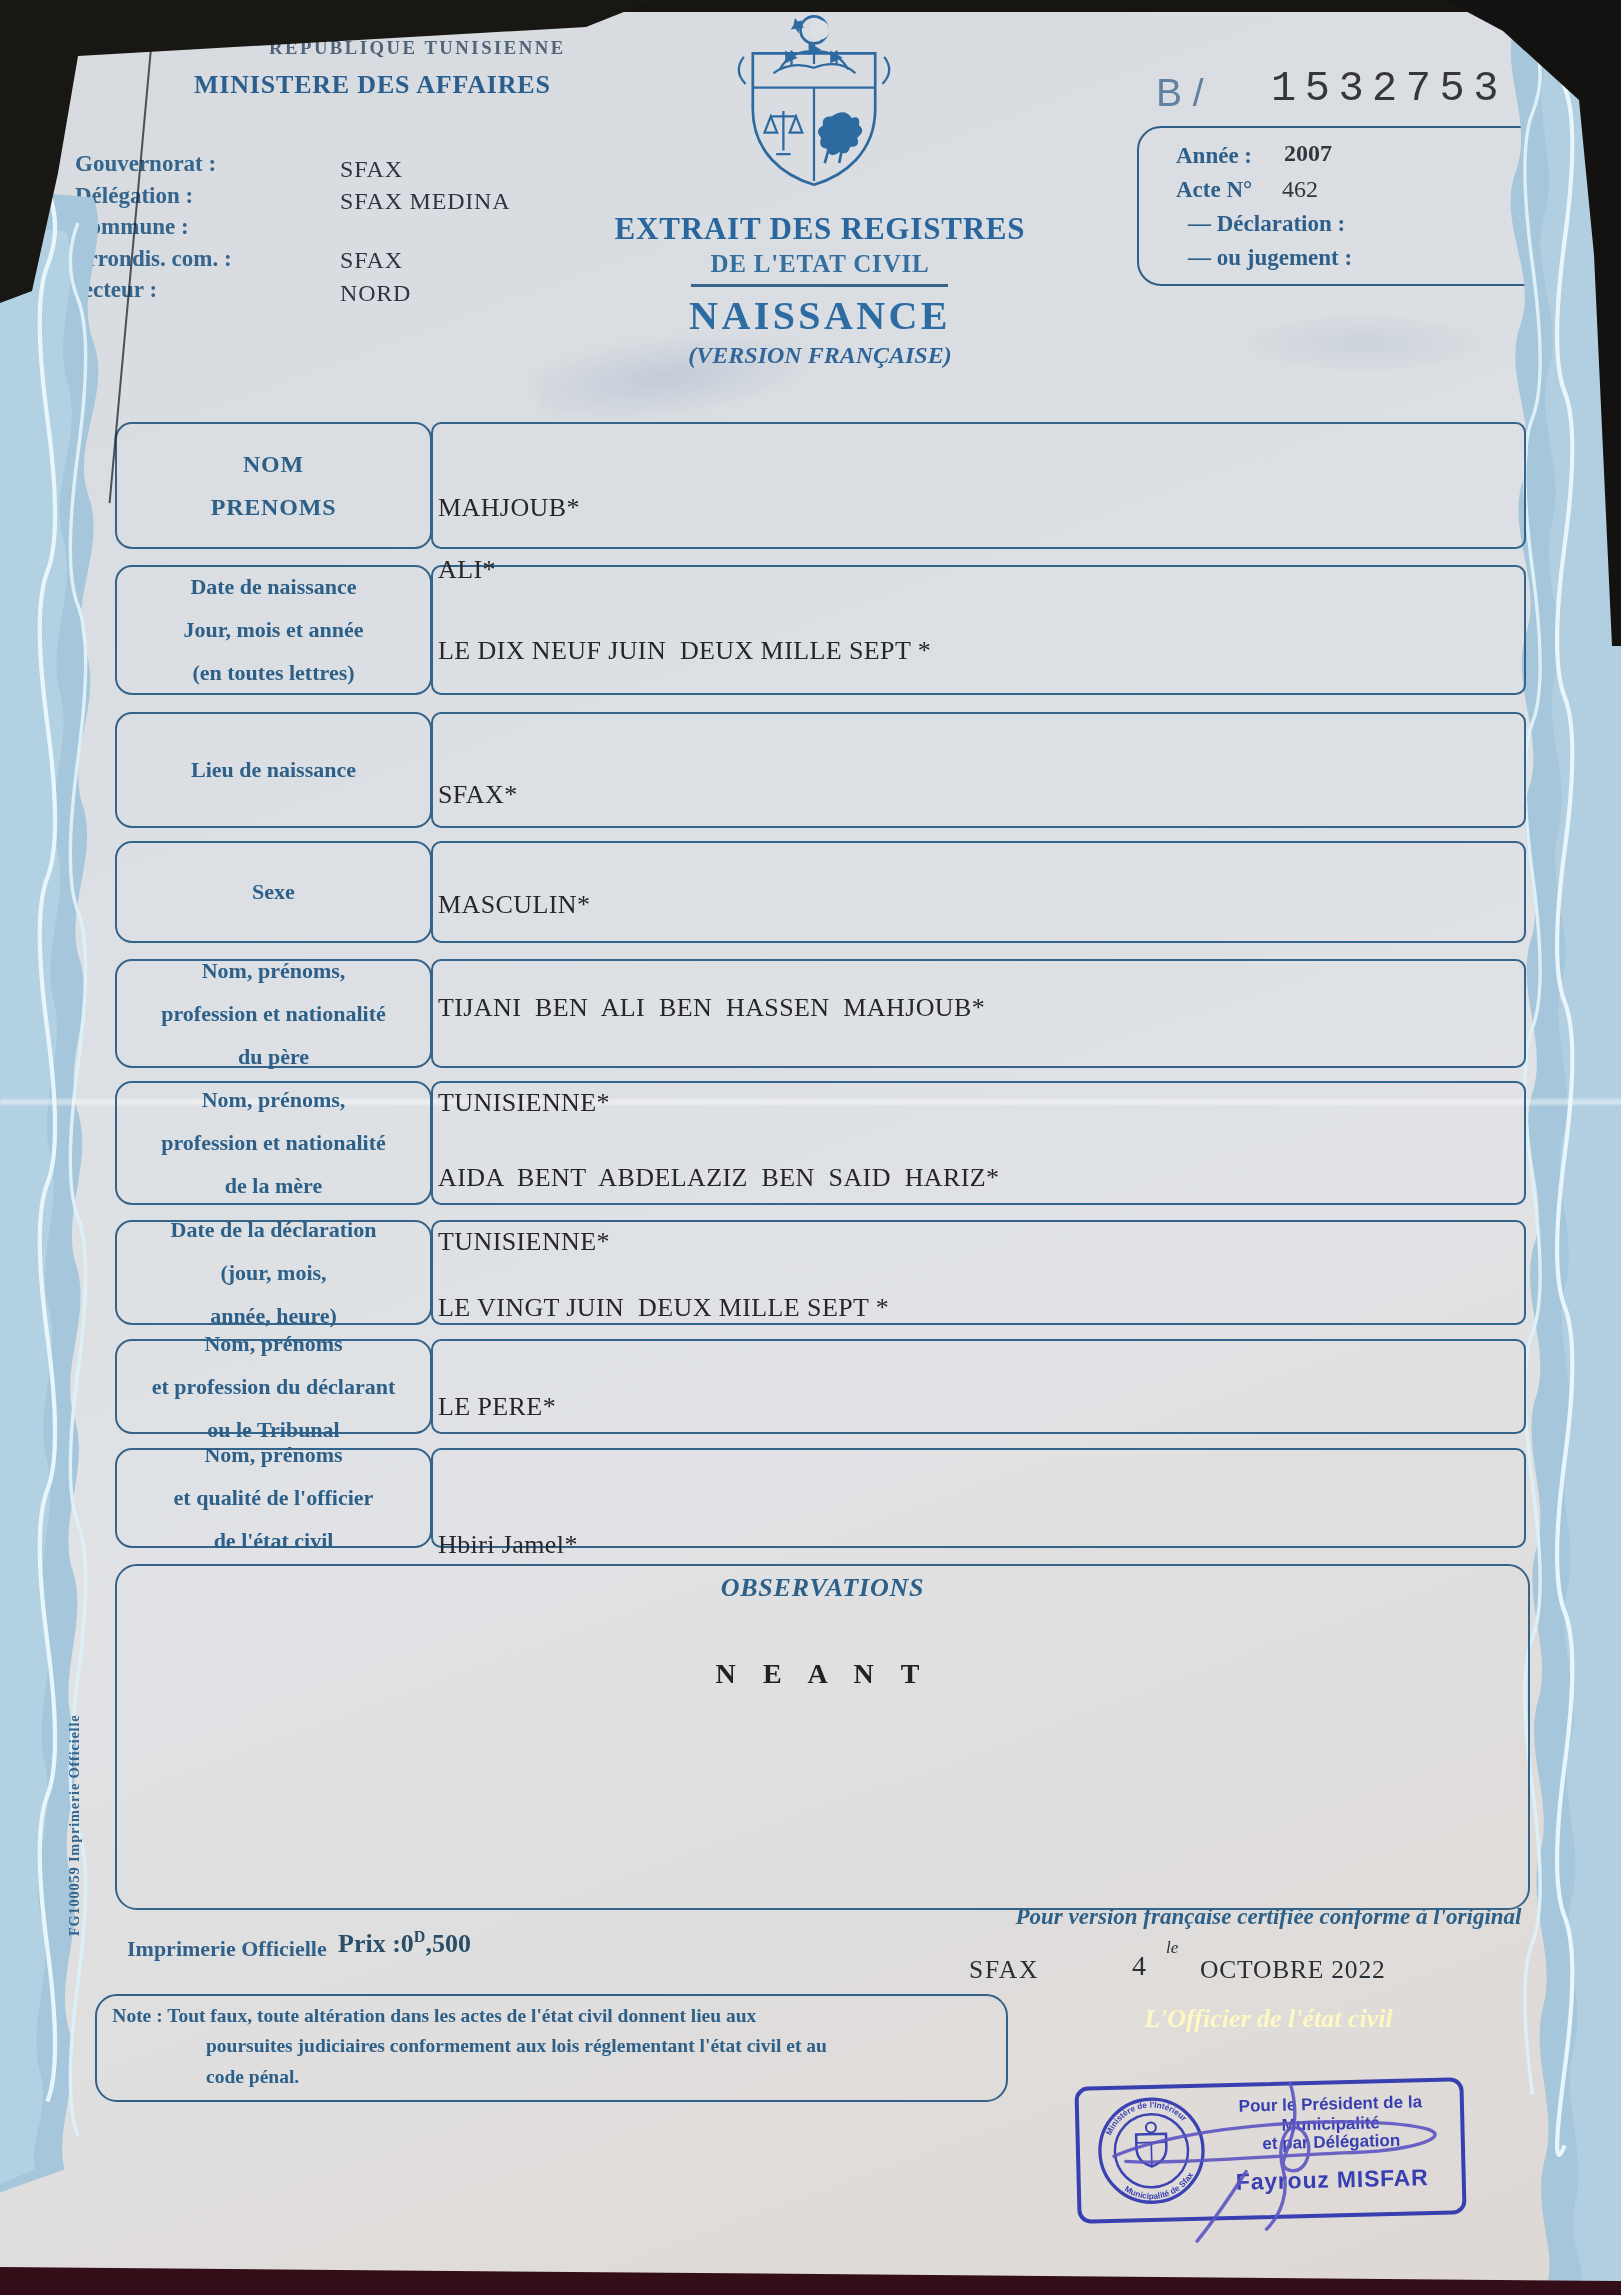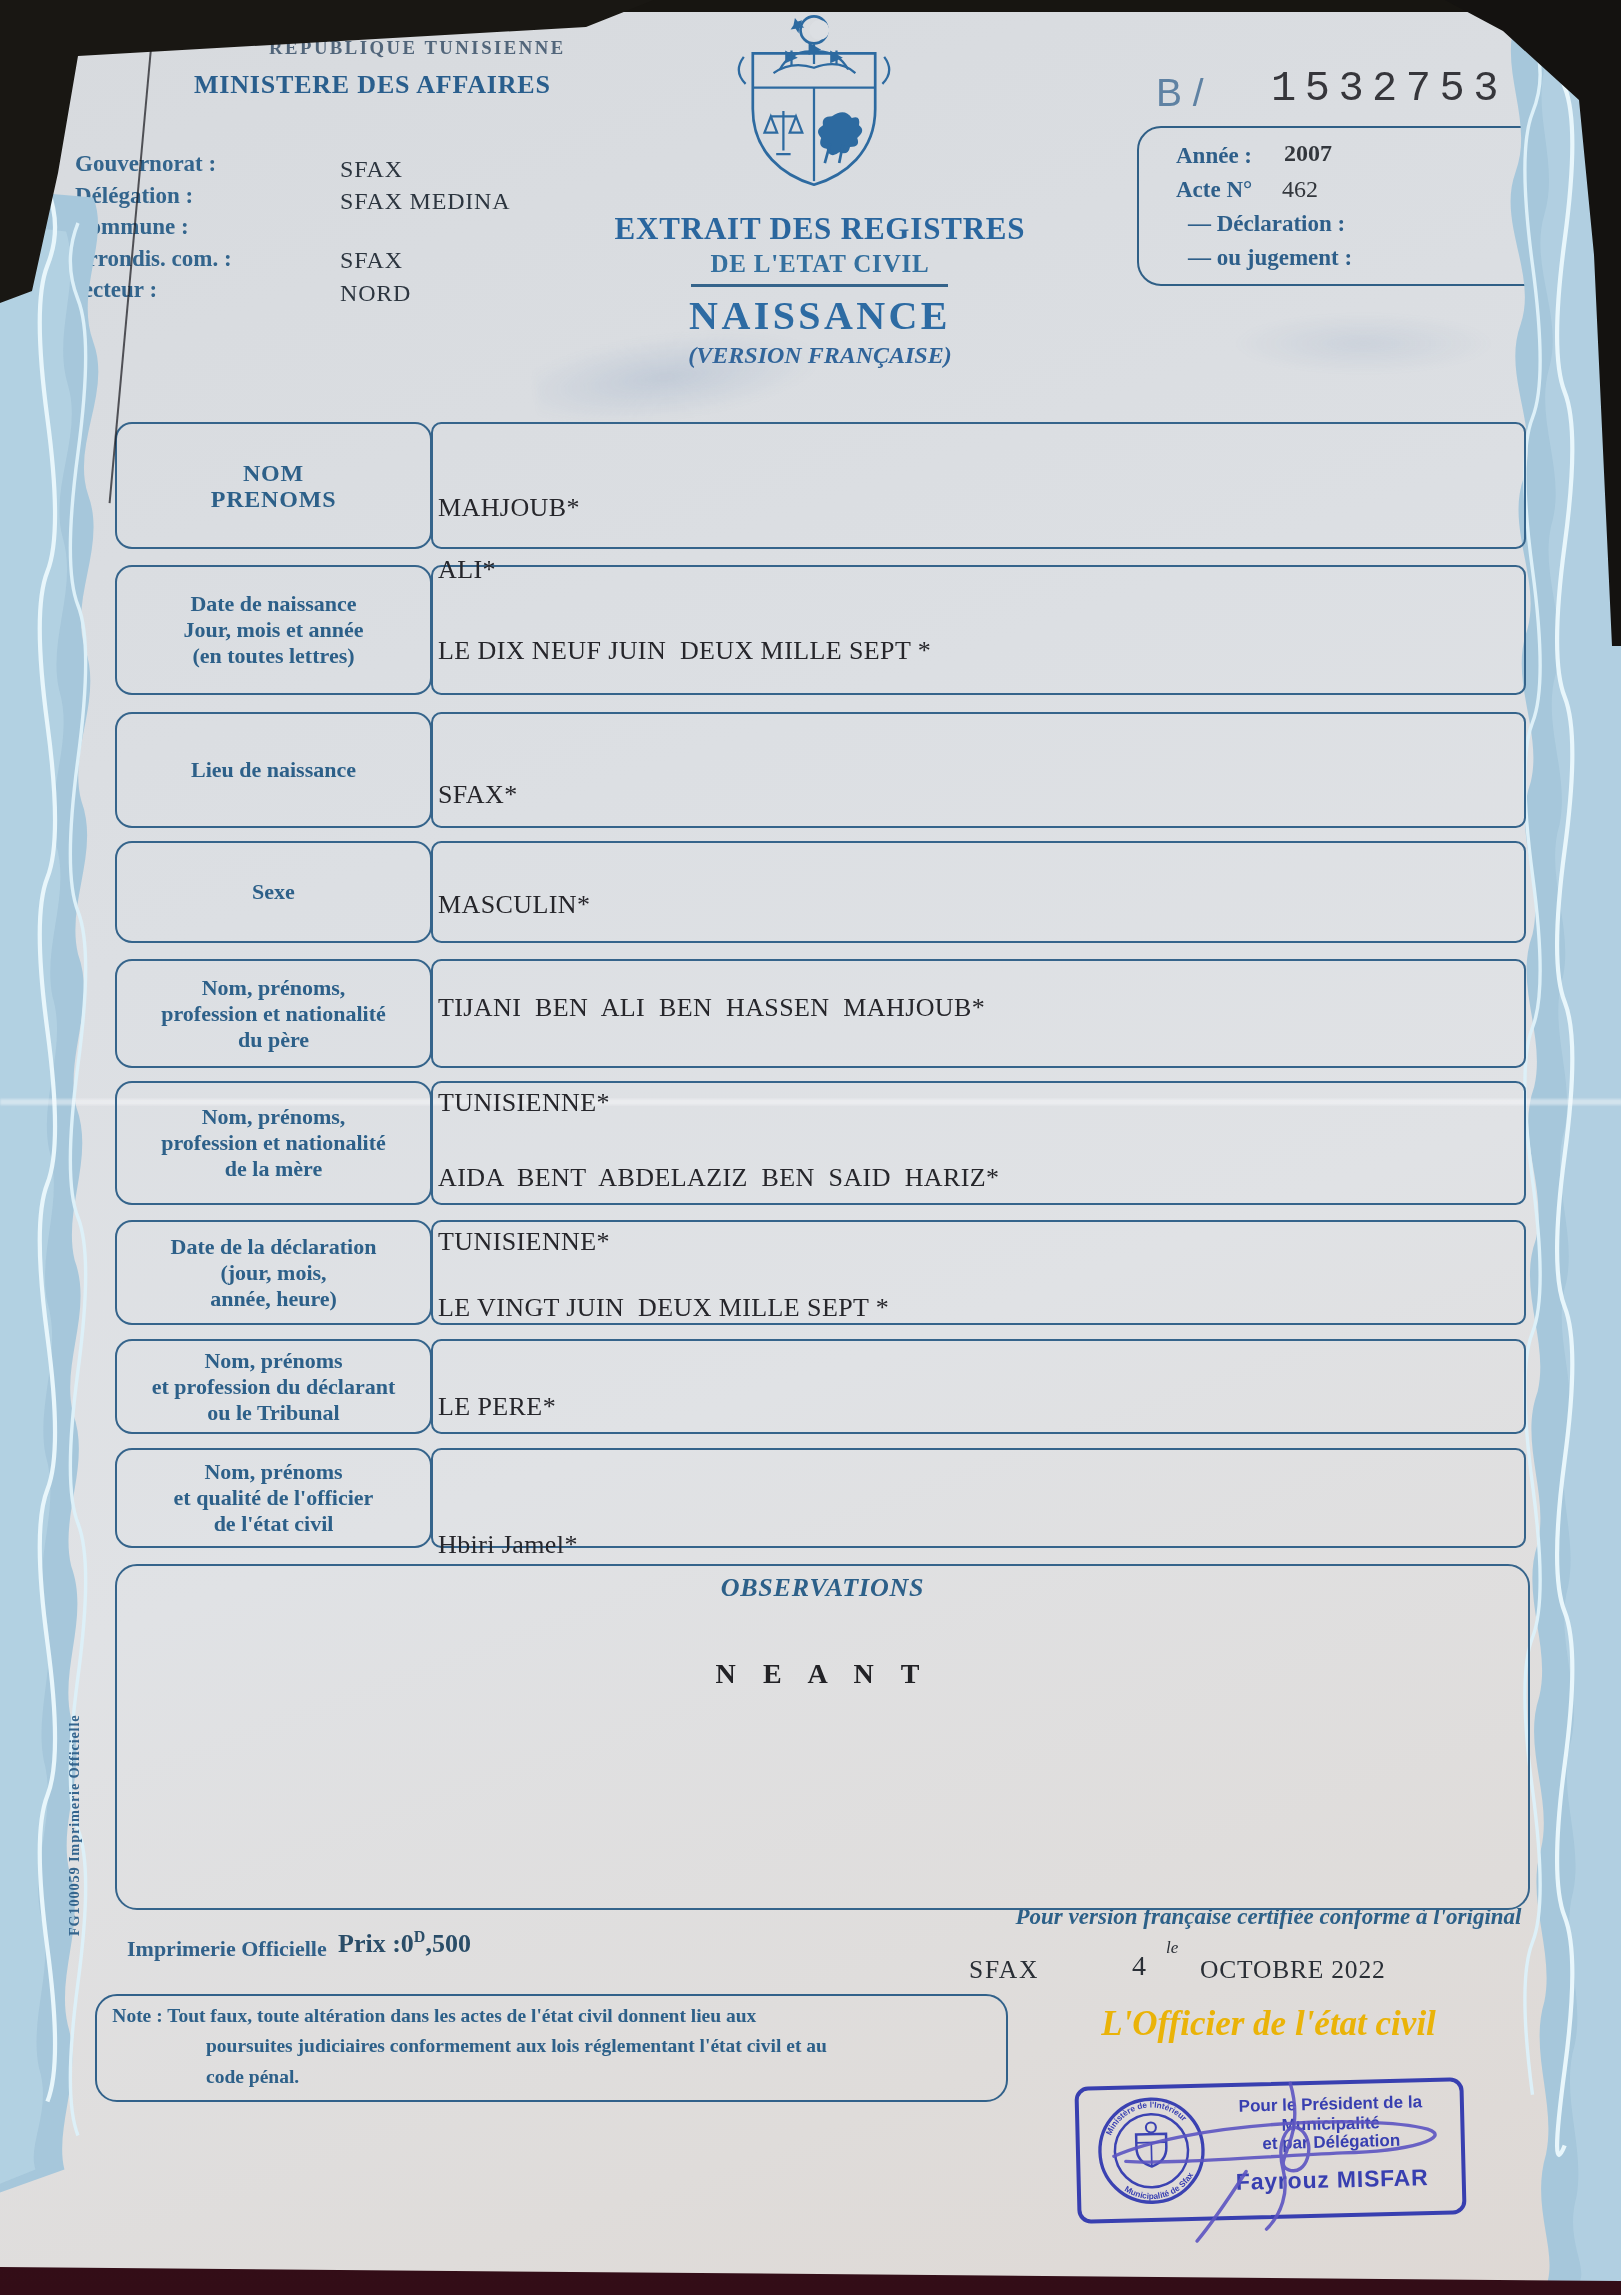--- a/index.html
+++ b/index.html
@@ -41,21 +41,21 @@
   .regbox .rv{color:#33373d;font-weight:400;font-size:24px;}
   .title-wrap{position:absolute;left:493px;top:0;width:654px;text-align:center;}
   .t1{position:absolute;left:0;width:654px;top:211px;font-size:31px;font-weight:700;color:#2a669e;letter-spacing:0.8px;}
   .t2{position:absolute;left:0;width:654px;top:250px;font-size:25px;font-weight:600;color:#34709f;letter-spacing:0.8px;}
   .rule{position:absolute;left:198px;top:284px;width:257px;height:2.5px;background:#35648b;}
   .t3{position:absolute;left:0;width:654px;top:292px;font-size:40px;font-weight:700;color:#2d6ba3;letter-spacing:3.4px;}
   .t4{position:absolute;left:0;width:654px;top:342px;font-size:24px;font-style:italic;font-weight:700;color:#31659a;}
   
   .row{position:absolute;left:115px;width:1411px;z-index:6;}
   .lb{position:absolute;left:0;top:0;bottom:0;width:313px;border:2.5px solid #35648b;border-radius:17px;
-      display:flex;flex-direction:column;justify-content:center;align-items:center;row-gap:0;}
+      display:flex;flex-direction:column;justify-content:center;align-items:center;row-gap:17px;}
   .ll{display:block;text-align:center;font-size:22px;line-height:26px;color:#2d6089;font-weight:700;}
   .vb{position:absolute;left:316px;right:0;top:0;bottom:0;border:2.5px solid #35648b;border-radius:10.2px;}
   .val{position:absolute;left:323px;font-size:26px;color:#26262b;letter-spacing:0.4px;white-space:pre;z-index:7;}
   #row-nom{top:422px;height:127px}      #row-nom .v1{top:71px}
   #row-nom .ll{font-size:24px;letter-spacing:0.8px;}
   #row-naissance{top:565px;height:130px} #row-naissance .v1{top:-10.2px} #row-naissance .v2{top:71px}
   #row-lieu{top:712px;height:116px}      #row-lieu .v1{top:68px}
   #row-sexe{top:841px;height:102px}      #row-sexe .v1{top:49px}
   #row-pere{top:959px;height:109px}     #row-pere .v1{top:34px}
   #row-mere{top:1081px;height:124px}     #row-mere .v1{top:6.8px}  #row-mere .v2{top:82px}
@@ -73,22 +73,22 @@
   .prix{position:absolute;left:338px;top:1928px;font-size:26px;color:#2a4d68;font-weight:600;}
   .prix sup{font-size:16px;}
   .notebox{position:absolute;left:95px;top:1994px;width:909px;height:104px;border:2.5px solid #31618a;border-radius:22px;}
   .nl{position:absolute;font-size:19.5px;color:#2d6089;font-weight:600;}
   .cert{position:absolute;left:952px;top:1904px;width:633px;text-align:center;font-size:23px;font-style:italic;
         font-weight:700;color:#2c6088;}
   .place{position:absolute;left:969px;top:1955px;font-size:25.5px;color:#2a2f36;letter-spacing:1.7px;}
   .day{position:absolute;left:1132px;top:1950px;font-size:28px;color:#2a2f36;}
   .le{position:absolute;left:1166px;top:1938px;font-size:17px;font-style:italic;color:#2a2f36;}
   .monthyear{position:absolute;left:1200px;top:1955px;font-size:25.5px;color:#2a2f36;letter-spacing:0.8px;}
-  .officer-title{position:absolute;left:1069px;top:2004px;width:399px;text-align:center;font-size:35px;
-        font-weight:700;font-style:italic;color:#eab308;}
+  .officer-title{position:absolute;left:1069px;top:2004px;width:399px;text-align:center;font-size:26px;
+        font-weight:700;font-style:italic;color:#fef9c3;}
   .sidecode{position:absolute;left:66px;top:1681px;height:255px;writing-mode:vertical-rl;transform:rotate(180deg);
         font-size:14.4px;color:#34658e;letter-spacing:0.8px;font-weight:600;z-index:8;}
   
   .stamp{position:absolute;left:1076px;top:2082px;width:381px;height:129px;border:4.2px solid #383fb0;
         border-radius:13.6px;transform:rotate(-1.4deg);z-index:10;}
   .stamp-lines{position:absolute;left:127px;right:5.1px;top:0;text-align:center;color:#383fb0;
         font-family:"Liberation Sans","DejaVu Sans",sans-serif;}
   .st1{position:absolute;left:0;width:100%;top:10.2px;font-size:17px;font-weight:700;}
   .st2{position:absolute;left:0;width:100%;top:48px;font-size:17px;font-weight:700;}
   .st3{position:absolute;left:0;width:100%;top:82px;font-size:23px;font-weight:700;letter-spacing:0.8px;}

